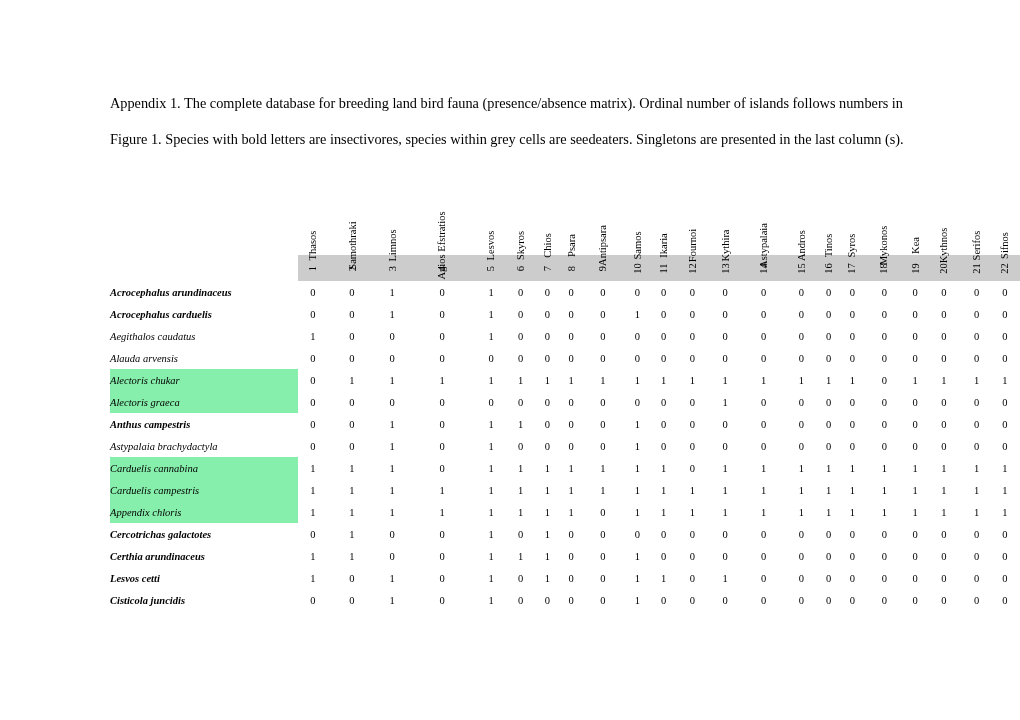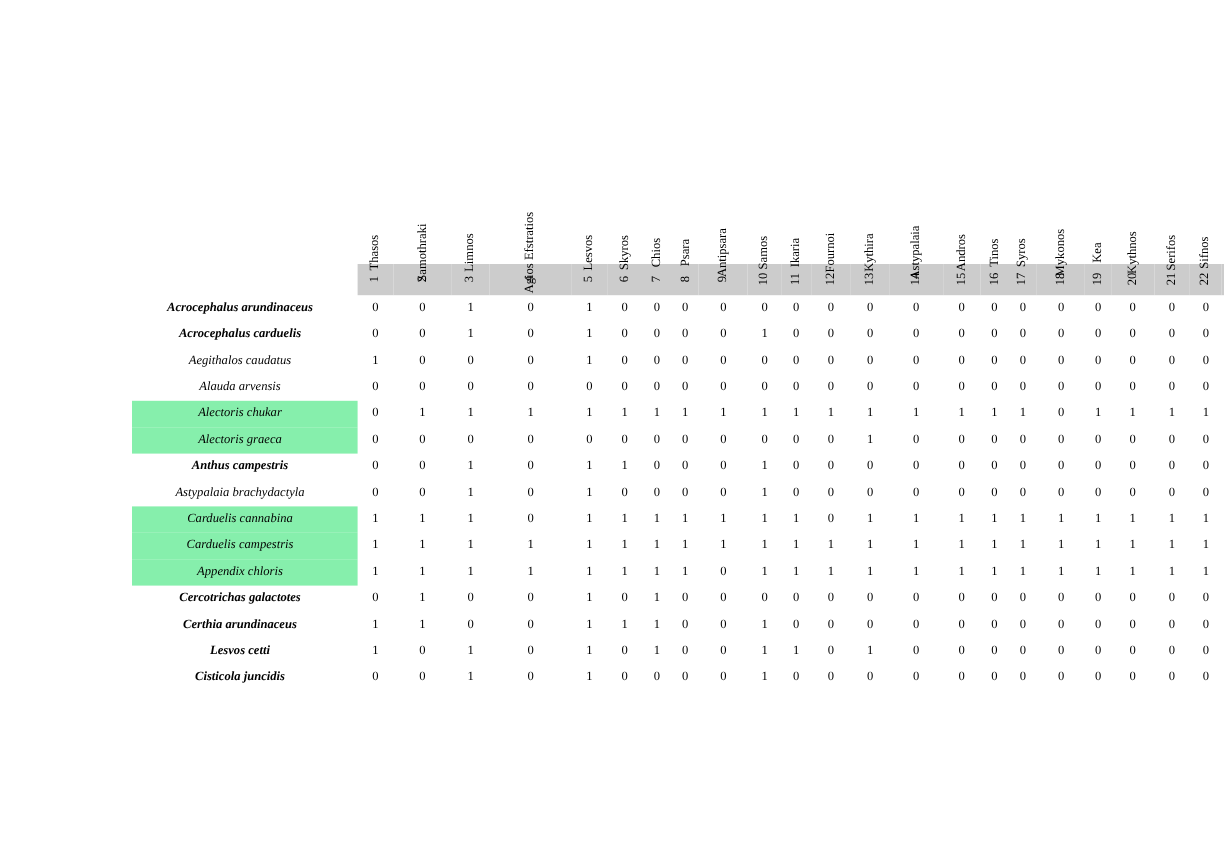--- a/index.html
+++ b/index.html
@@ -46,40 +46,41 @@
   }
   tr.numrow td > span {
     display: block;
     transform: rotate(-90deg);
     font-size: 10.5px;
   }
   tr.numrow td.spacer {
     background: #fff;
   }
   td.species {
-    text-align: center;
+    text-align: left;
     padding: 0 8px 0 0;
     white-space: nowrap;
     height: 22px;
     min-width: 180px;
     font-style: italic;
   }
   td.species.bold { font-weight: bold; }
   td.species.seed { background: #86efac; }
   td.val {
     min-width: 22px;
     height: 22px;
   }
   tr.datarow:last-child td { }
 </style>
 </head>
 <body>
 
 <div class="caption">
-  <br>
+  <span>Appendix 1. The complete database for breeding land bird fauna (presence/absence matrix). Ordinal number of islands follows numbers in</span><br>
+  <span>Figure 1. Species with bold letters are insectivores, species within grey cells are seedeaters. Singletons are presented in the last column (s).</span>
 </div>
 
 <table>
   <thead>
     <tr id="header-row">
       <th></th>
     <th class="rot">
           <span>Thasos</span>
         </th>
         <th class="rot">

